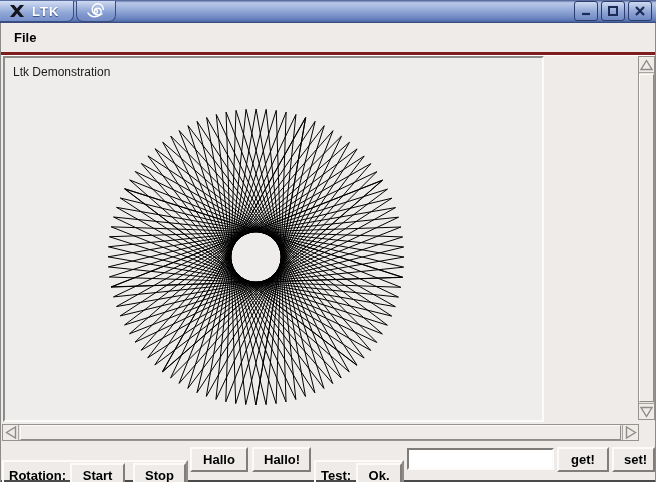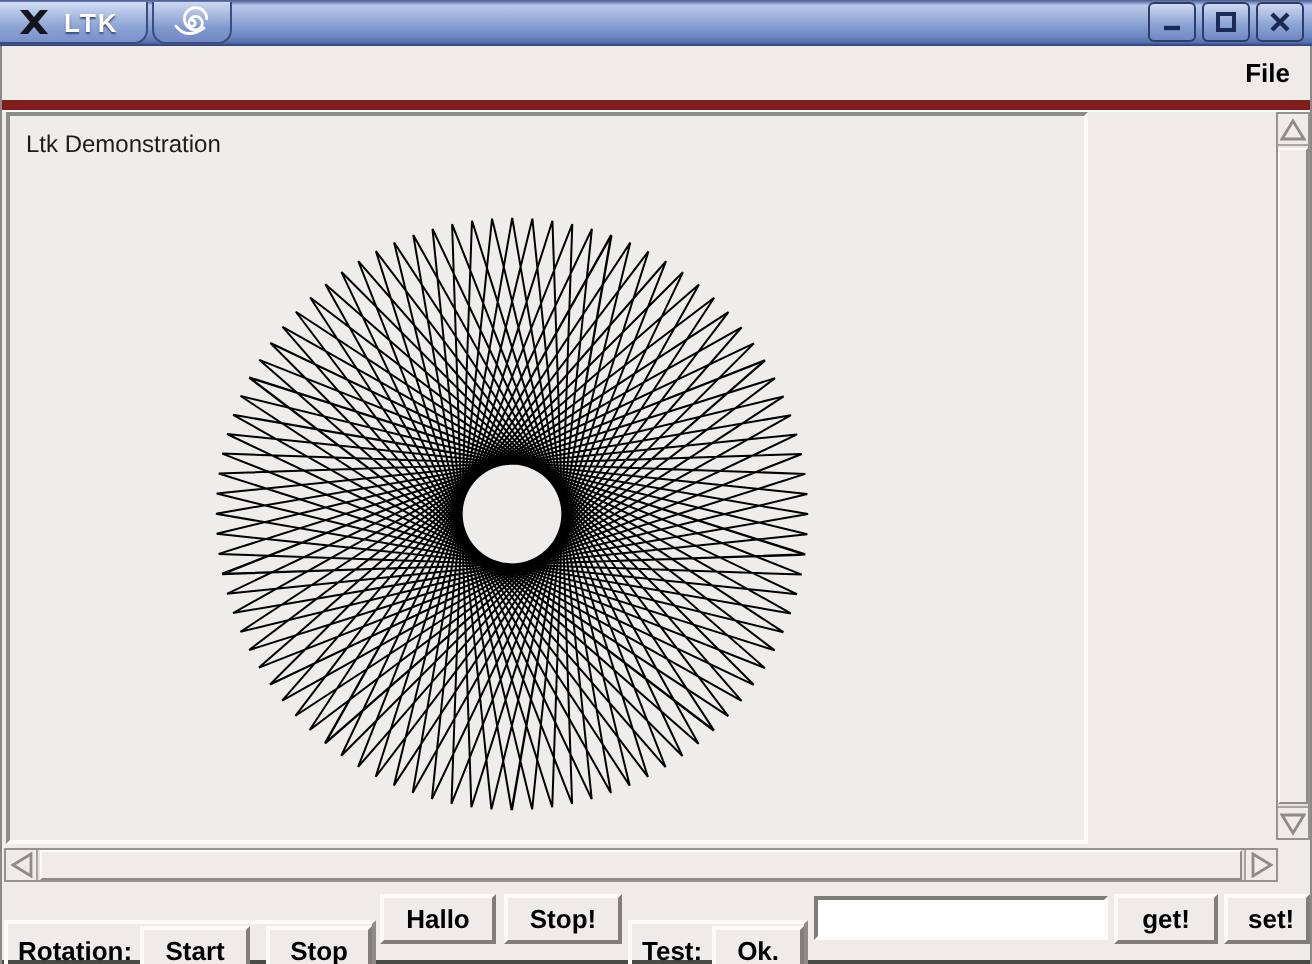--- a/index.html
+++ b/index.html
@@ -36,23 +36,23 @@
   .tb-btn {
     width:24px; height:20px; padding:0;
     background:linear-gradient(180deg,#cfdaf1,#8fa5d5 55%,#6e88c4);
     border:1px solid #2c3c6c; border-radius:3px;
     display:flex; align-items:center; justify-content:center; cursor:default;
   }
   
   .menubar {
     position:absolute; left:1px; top:23px; width:654px; height:32px;
     background:#eeebe9;
-    border-bottom:5px solid #7f1d1d;
+    border-bottom:3px solid #7f1d1d;
     box-shadow:0 1px 0 #ffffff;
-    display:flex; align-items:center;justify-content:flex-end;
+    display:flex; align-items:center;
   }
   .menu-item { font-weight:bold; font-size:13px; color:#000; padding:2px 10px; margin-left:3px; }
   
   .canvas {
     position:absolute; left:3px; top:56px; width:541px; height:366px;
     border:2px solid; border-color:#8e8b88 #fcfbfa #fcfbfa #8e8b88;
     background:#efedeb; overflow:hidden;
   }
   .canvas-caption { position:absolute; left:8px; top:7px; font-size:12px; color:#1c1c1c; }
   .spiro-svg { position:absolute; left:0; top:0; }
@@ -191,21 +191,21 @@
 
   <div class="toolbar">
 
     <div class="tk-frame" style="left:1px; width:186px;">
       <span class="tk-label" style="margin-left:5px;">Rotation:</span>
       <button class="tk-btn" style="margin-left:4px; width:59px;">Start</button>
       <button class="tk-btn" style="margin-left:8px; width:54px;">Stop</button>
     </div>
 
     <button class="tk-btn abs" style="left:189px; width:58px;">Hallo</button>
-    <button class="tk-btn abs" style="left:251px; width:59px;">Stop!</button>
+    <button class="tk-btn abs" style="left:251px; width:59px;">Hallo!</button>
 
     <div class="tk-frame" style="left:313px; width:90px;">
       <span class="tk-label" style="margin-left:5px;">Test:</span>
       <button class="tk-btn" style="margin-left:5px; width:47px;">Ok.</button>
     </div>
 
     <input class="tk-entry" type="text" value="" style="">
 
     <button class="tk-btn abs" style="left:556px; width:52px;">get!</button>
     <button class="tk-btn abs" style="left:611px; width:43px;text-align:center;">set!</button>

